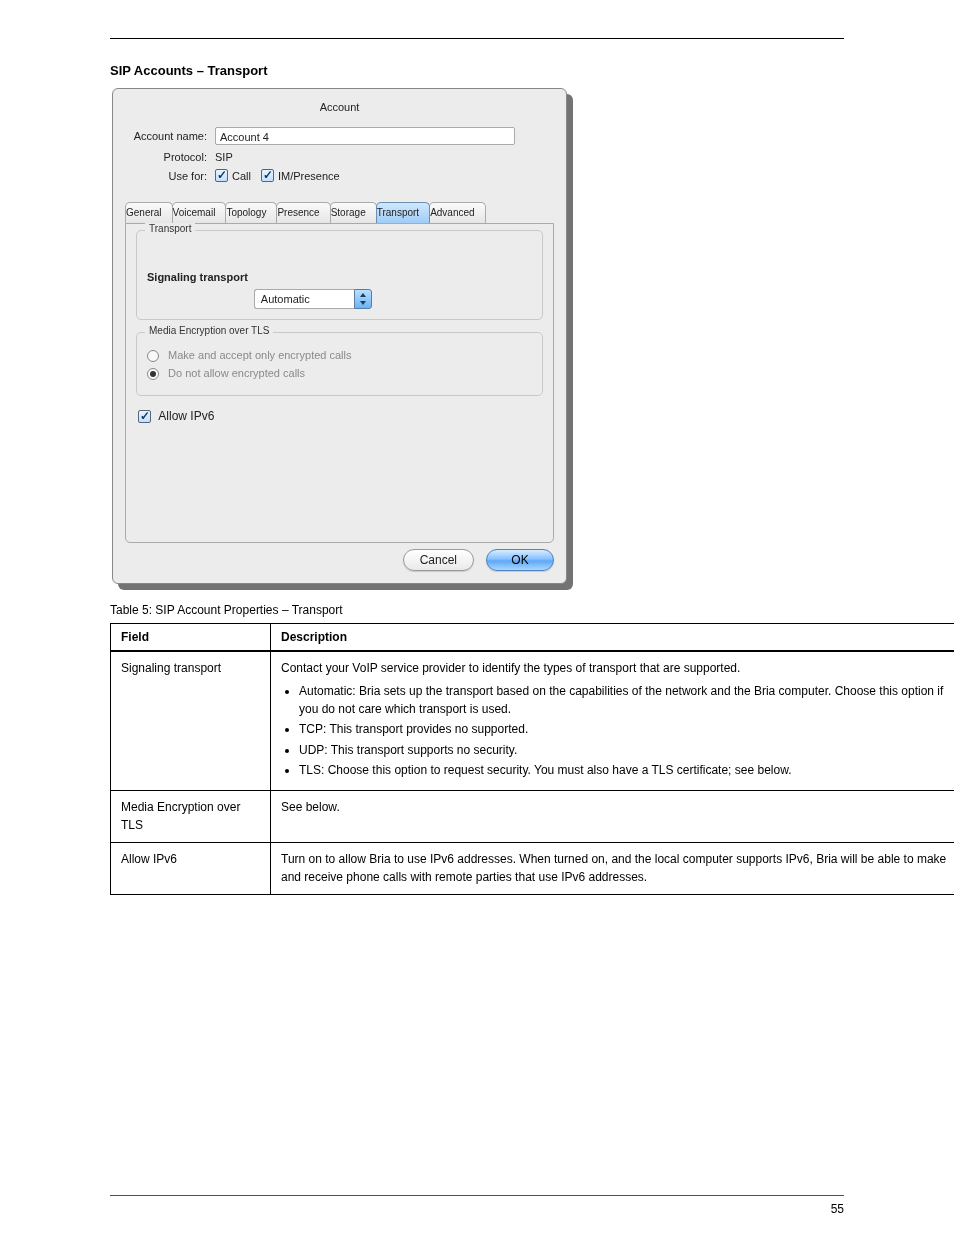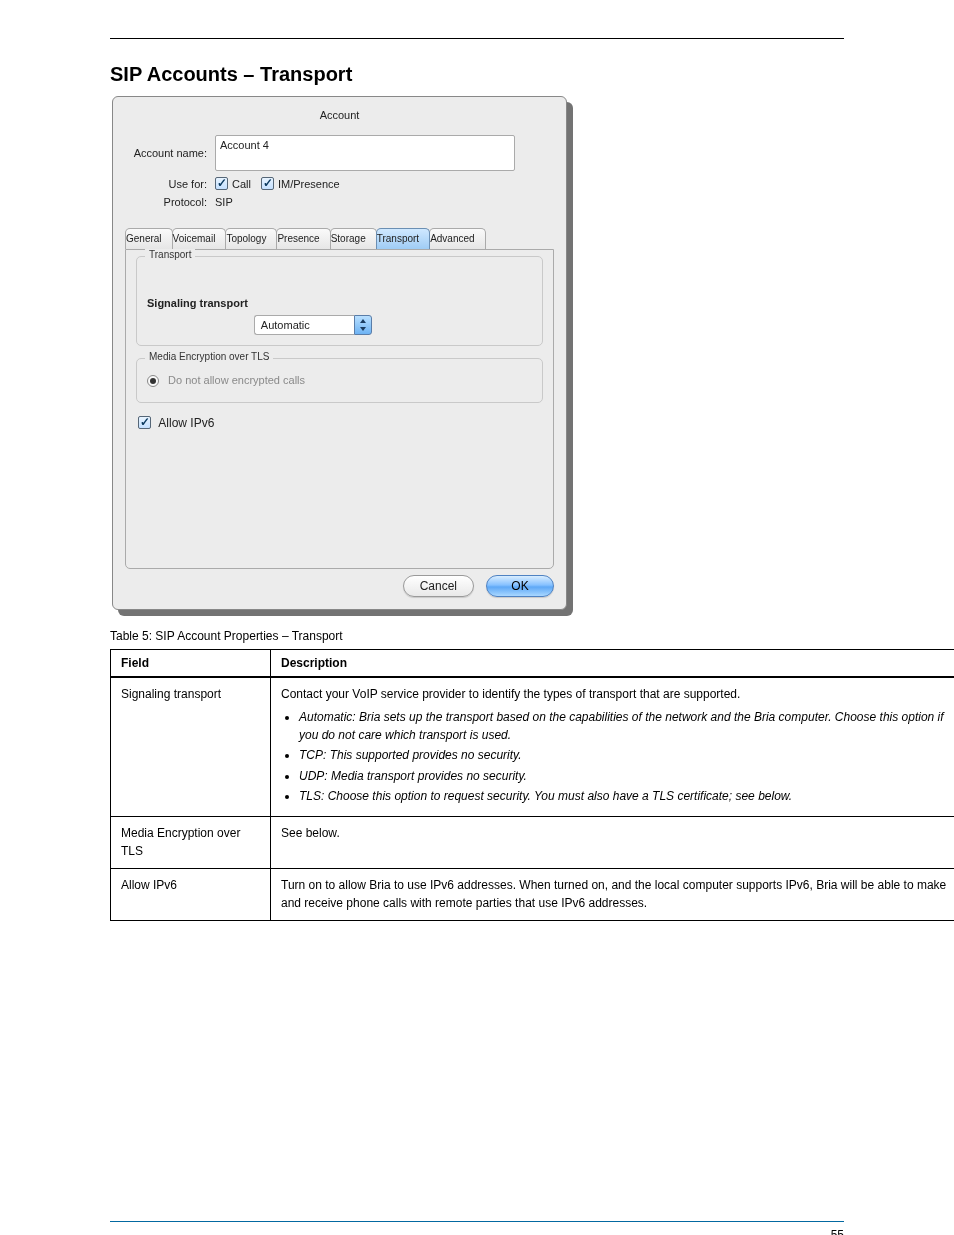--- a/index.html
+++ b/index.html
@@ -6,21 +6,21 @@
   body {
     font-family: "Lucida Grande", Arial, sans-serif;
     background: #fff;
     color: #000;
     width: 954px;
     margin: 0 auto;
     font-size: 12px;
   }
   .page-top-rule { border-top: 1px solid #000; margin: 38px 110px 0 110px; }
   .section-heading {
-    font-size: 20px;
+    font-size: 13px;
     font-weight: bold;
     margin: 24px 12px 10px 110px;
   }
   
   .dialog-outer {
     margin-left: 112px;
     width: 455px;
     background: #ececec;
     border: 1px solid #888;
     border-radius: 6px;
@@ -38,21 +38,21 @@
     padding-right: 8px;
   }
   .acct-row { margin: 6px 0; display: flex; align-items: center; }
   .text-input {
     display: inline-block;
     background: #fff;
     border: 1px solid #aaa;
     border-radius: 2px;
     padding: 2px 4px;
     width: 300px;
-    height: 36px;
+    height: 18px;
     line-height: 14px;
     font-size: 11px;
   }
   .chk {
     display: inline-block;
     width: 13px; height: 13px;
     border: 1px solid #567;
     border-radius: 2px;
     background: linear-gradient(#e8f4ff,#c4e0ff);
     position: relative;
@@ -202,21 +202,21 @@
     font-weight: bold;
     background: #fff;
   }
   .field-table td {
     border: 1px solid #000;
     padding: 8px 10px;
     vertical-align: top;
     line-height: 1.45;
   }
   .field-table td.name-col { width: 160px; }
-  .field-table ul { list-style: disc; padding-left: 18px; margin: 6px 0 2px 0; font-style: italic; }
+  .field-table ul { list-style: disc; padding-left: 18px; margin: 6px 0 2px 0; }
   .field-table li { margin: 3px 0; }
   .page-footer {
     border-top: 1px solid #0369a1;
     margin: 300px 110px 0 110px;
     padding-top: 6px;
     text-align: right;
     font-size: 12px;
   }
 </style>
 </head>
@@ -228,29 +228,29 @@
 
 <div class="dialog-outer">
   <div class="acct-header">Account</div>
 
   <div class="acct-rows">
     <div class="acct-row">
       <span class="lbl-col">Account name:</span>
       <span class="text-input">Account 4</span>
     </div>
     <div class="acct-row">
+      <span class="lbl-col">Protocol:</span>
+      <span>SIP</span>
+    </div>
+    <div class="acct-row">
       <span class="lbl-col">Use for:</span>
       <span class="chk checked"></span>
       <span class="inline-lbl">Call</span>
       <span class="chk checked"></span>
       <span class="inline-lbl">IM/Presence</span>
-    </div>
-    <div class="acct-row">
-      <span class="lbl-col">Protocol:</span>
-      <span>SIP</span>
     </div>
   </div>
 
   <div class="tab-bar">
     <div class="tab">General</div>
     <div class="tab">Voicemail</div>
     <div class="tab">Topology</div>
     <div class="tab">Presence</div>
     <div class="tab">Storage</div>
     <div class="tab active">Transport</div>
@@ -269,20 +269,24 @@
             <svg width="8" height="12" viewBox="0 0 8 12">
                 <path d="M4 0 L7 4 L1 4 Z M4 12 L1 8 L7 8 Z" fill="#1a3c60"></path>
               </svg>
           </span>
         </span>
       </div>
     </div>
 
     <div class="group">
       <span class="group-legend">Media Encryption over TLS</span>
+      <div class="radio-row" style="margin-top:6px;">
+        <span class="radio"></span>
+        <span class="disabled-text">Make and accept only encrypted calls</span>
+      </div>
       <div class="radio-row">
         <span class="radio selected"></span>
         <span class="disabled-text">Do not allow encrypted calls</span>
       </div>
     </div>
 
     <div class="allow-row">
       <span class="chk checked"></span>
       <span style="vertical-align:middle; font-weight:normal;">Allow IPv6</span>
     </div>
@@ -304,22 +308,22 @@
       <th>Description</th>
     </tr>
   </thead>
   <tbody>
     <tr>
       <td class="name-col">Signaling transport</td>
       <td>
         <div>Contact your VoIP service provider to identify the types of transport that are supported.</div>
         <ul>
           <li>Automatic: Bria sets up the transport based on the capabilities of the network and the Bria computer. Choose this option if you do not care which transport is used.</li>
-          <li>TCP: This supported provides no security.</li>
-          <li>UDP: Media transport provides no security.</li>
+          <li>TCP: This transport provides no supported.</li>
+          <li>UDP: This transport supports no security.</li>
           <li>TLS: Choose this option to request security. You must also have a TLS certificate; see below.</li>
         </ul>
       </td>
     </tr>
     <tr>
       <td class="name-col">Media Encryption over TLS</td>
       <td>See below.</td>
     </tr>
     <tr>
       <td class="name-col">Allow IPv6</td>

